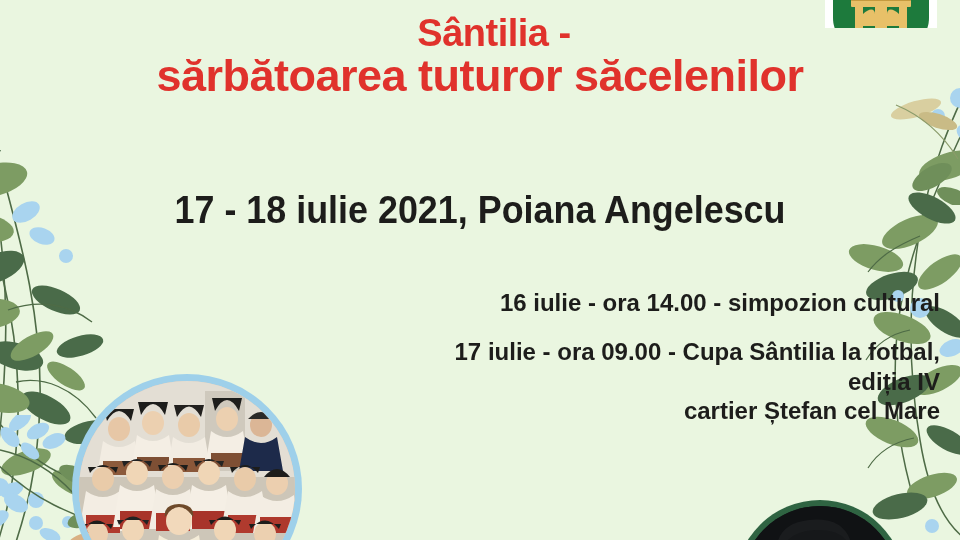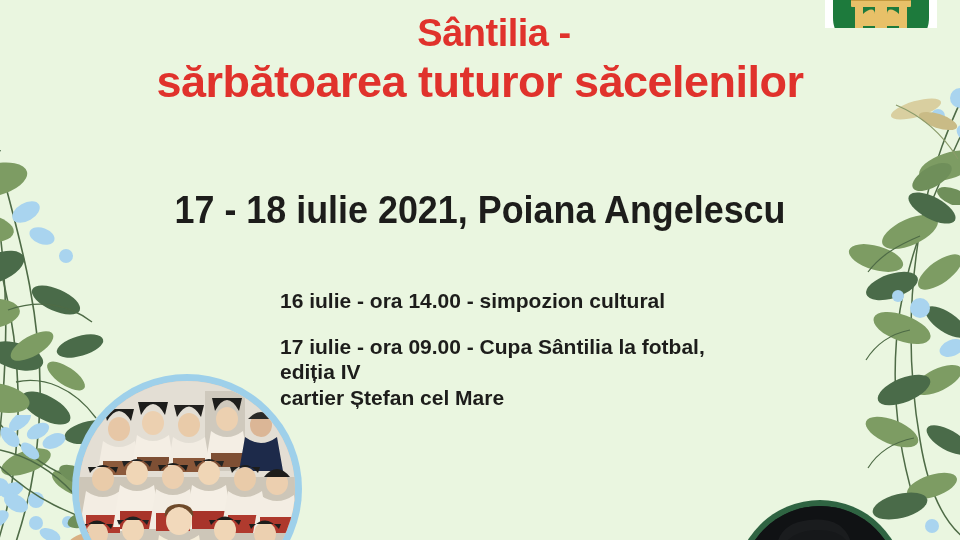--- a/index.html
+++ b/index.html
@@ -35,42 +35,41 @@
     line-height:1.02;
   }
   #title-line-1{
     font-size:38px;
     display:block;
     padding-left:28px;
   }
   #title-line-2{
     font-size:45px;
     display:block;
-    margin-top:6px;
   }
 
   
   #date-line{
     position:absolute;left:0;top:188px;width:960px;
     text-align:center;
     color:#1d1d1b;
     font-size:39px;
     font-weight:bold;
     font-family:"Liberation Sans Narrow","Liberation Sans",sans-serif;
     transform:scaleX(0.92);
     letter-spacing:0px;
     white-space:nowrap;
   }
 
   
   #schedule{
     position:absolute;left:280px;top:288px;width:660px;
-    text-align:left;
+    text-align:right;
     color:#1d1d1b;
-    font-size:21px;
+    font-size:24px;
     font-weight:bold;
     line-height:1.22;
   }
   #schedule .entry{margin-bottom:20px;}
   #schedule .entry:last-child{margin-bottom:4px;}
   #schedule .l{display:block;}
 
   
   #photo-folk-wrap{
     position:absolute;left:72px;top:374px;width:230px;height:230px;

